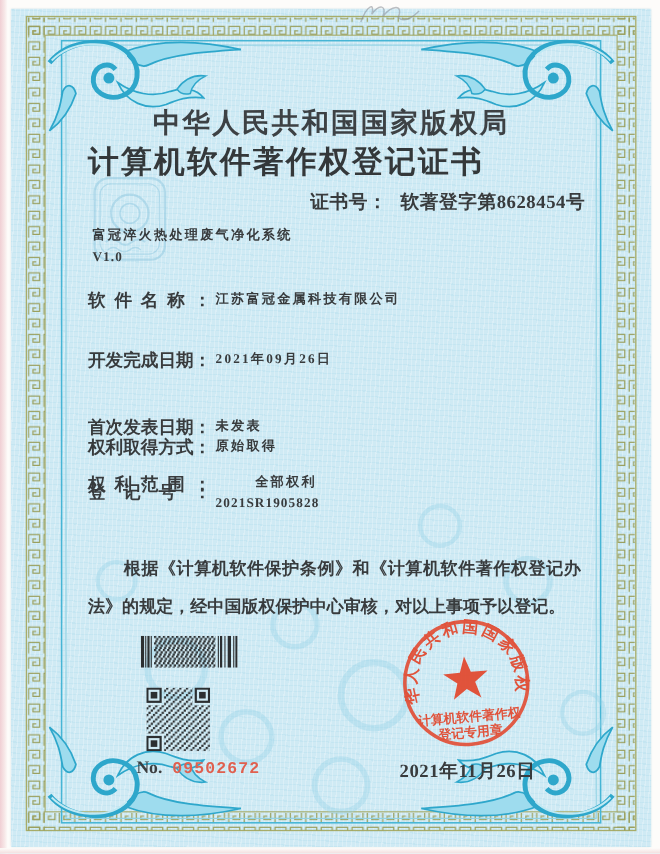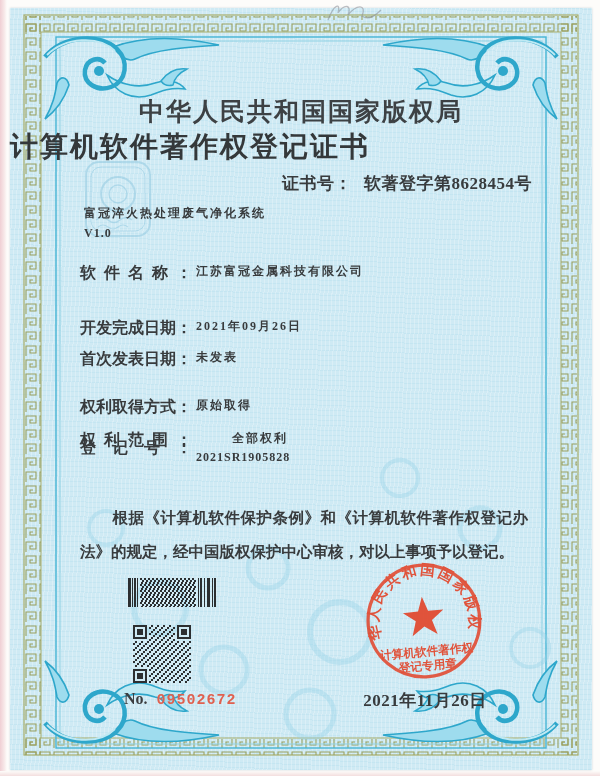--- a/index.html
+++ b/index.html
@@ -20,21 +20,21 @@
     position:absolute;left:10px;top:8px;width:582px;height:762px;
     background-color:#cfeaf4;
     background-image:
       repeating-linear-gradient(93deg, rgba(255,255,255,.25) 0 1px, rgba(0,0,0,0) 1px 4px),
       repeating-linear-gradient(2deg, rgba(140,205,228,.16) 0 1px, rgba(0,0,0,0) 1px 5px);
     box-shadow:0 0 2px rgba(120,150,160,.35);
   }
   .deco{position:absolute;left:0;top:0;width:582px;height:762px;}
   .txt{position:absolute;color:#383b3d;font-weight:bold;white-space:nowrap;}
   .authority{top:87px;left:0;width:582px;text-align:center;font-size:25px;letter-spacing:2px;color:#3d4144;}
-  .main-title{top:120px;left:0;width:500px;text-align:left;font-size:28px;letter-spacing:2px;color:#34383a;}
+  .main-title{top:120px;left:0;width:500px;text-align:center;font-size:28px;letter-spacing:2px;color:#34383a;}
   .certno{top:164px;right:60px;font-size:17px;letter-spacing:.5px;}
   .certno .lbl{margin-right:12px;}
   .field-row{position:absolute;left:70px;display:flex;align-items:flex-start;color:#383b3d;font-weight:bold;}
   .field-label{
     width:112px;font-size:16px;flex:0 0 112px;
     text-align:justify;text-align-last:justify;white-space:nowrap;
   }
   .field-value{font-size:12px;letter-spacing:2px;margin-left:4px;white-space:nowrap;}
   .field-value .v2{display:block;letter-spacing:1px;margin-top:4px;}
   .statement{
@@ -129,21 +129,21 @@
     </span>
   </div>
   <div class="field-row" style="top:255px;">
     <span class="field-label">软件名称：</span>
     <span class="field-value">江苏富冠金属科技有限公司</span>
   </div>
   <div class="field-row" style="top:310px;">
     <span class="field-label">开发完成日期：</span>
     <span class="field-value">2021年09月26日</span>
   </div>
-  <div class="field-row" style="top:341px;">
+  <div class="field-row" style="top:371px;">
     <span class="field-label">首次发表日期：</span>
     <span class="field-value">未发表</span>
   </div>
   <div class="field-row" style="top:389px;">
     <span class="field-label">权利取得方式：</span>
     <span class="field-value">原始取得</span>
   </div>
   <div class="field-row" style="top:422px;gap:36px;">
     <span class="field-label">权利范围：</span>
     <span class="field-value">全部权利</span>

